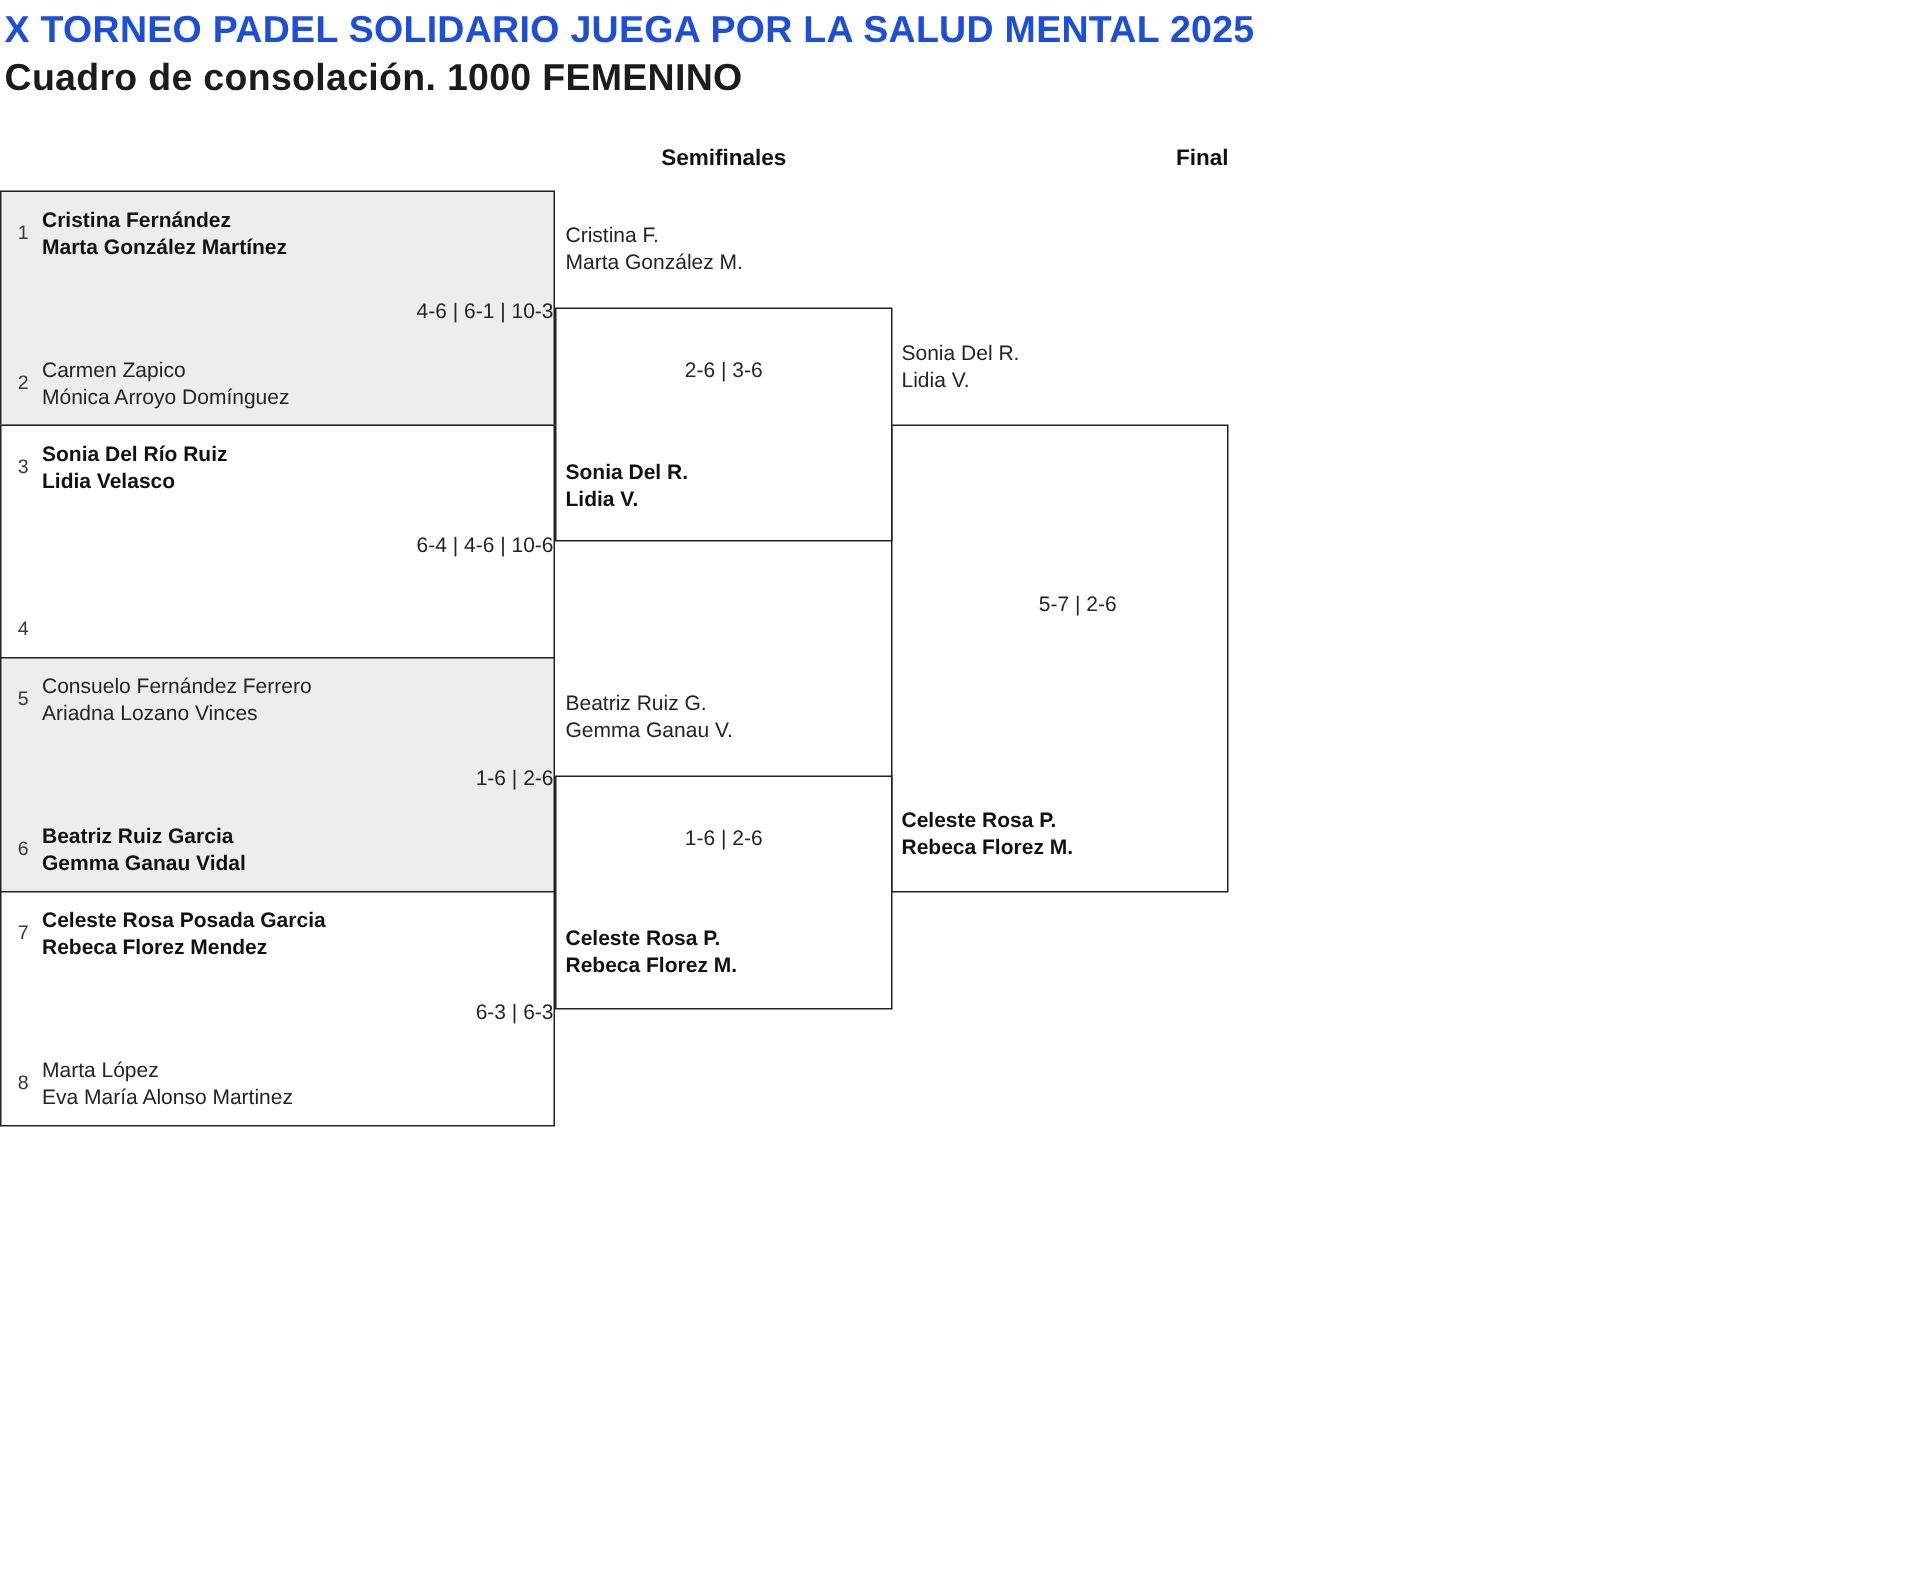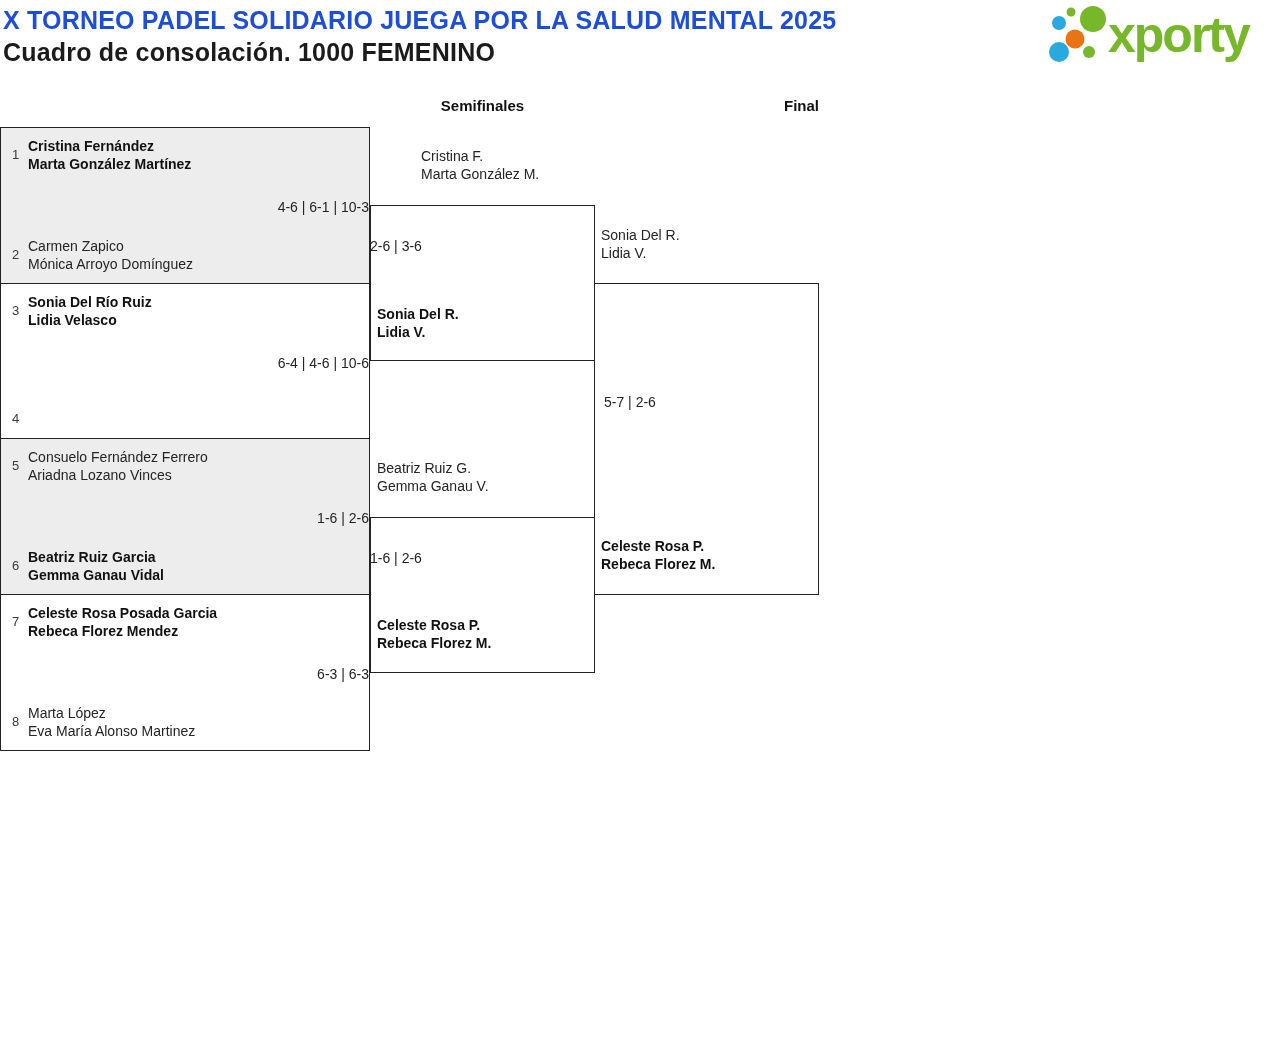--- a/index.html
+++ b/index.html
@@ -55,50 +55,39 @@
     position:absolute;top:70px;left:0;width:100%;text-align:right;
     font-size:14px;line-height:18px;color:#242424;
   }
   
   .box{position:absolute;border:1px solid #222;box-sizing:border-box;}
   .sf1{left:370px;top:205px;width:225px;height:156px;}
   .sf2{left:370px;top:517px;width:225px;height:156px;}
   .fin{left:594px;top:283px;width:225px;height:312px;}
   
   .lbl{position:absolute;}
-  .score-lbl{text-align:left;font-size:14px;line-height:18px;color:#242424;}
-  .sf1-top{left:377px;top:147px;margin-left:44px;}
+  .score-lbl{text-align:center;font-size:14px;line-height:18px;color:#242424;}
+  .sf1-top{left:377px;top:147px;}
   .sf1-score{left:370px;top:237px;width:225px;}
   .sf1-bottom{left:377px;top:305px;}
   .sf2-top{left:377px;top:459px;}
   .sf2-score{left:370px;top:549px;width:225px;}
   .sf2-bottom{left:377px;top:616px;}
   .fin-top{left:601px;top:226px;}
   .fin-score{left:604px;top:393px;width:229px;}
   .fin-bottom{left:601px;top:537px;}
 </style>
 </head>
 <body>
 
 <div class="page">
 
   <div class="title">X TORNEO PADEL SOLIDARIO JUEGA POR LA SALUD MENTAL 2025</div>
   <div class="subtitle">Cuadro de consolación. 1000 FEMENINO</div>
 
-  <div class="logo">
-    <svg width="62" height="62" viewBox="0 0 62 62">
-      <circle cx="27" cy="10" r="4.5" fill="var(--logo-green,#76b82a)"></circle>
-      <circle cx="49" cy="17" r="13" fill="var(--logo-green,#76b82a)"></circle>
-      <circle cx="15" cy="21" r="7" fill="var(--logo-blue,#29a9e0)"></circle>
-      <circle cx="31" cy="37" r="9.5" fill="var(--logo-orange,#e87511)"></circle>
-      <circle cx="15" cy="50" r="10" fill="var(--logo-blue,#29a9e0)"></circle>
-      <circle cx="45" cy="50" r="6" fill="var(--logo-green,#76b82a)"></circle>
-    </svg>
-    <div class="wordmark">xporty</div>
-  </div>
 
   <div class="round-h rh-sf">Semifinales</div>
   <div class="round-h rh-f">Final</div>
 
   <div class="match qf1">
     <div class="team team-top">
       <span class="seed">1</span>
       <span class="names winner">
         <span class="nm">Cristina Fernández</span>
         <span class="nm">Marta González Martínez</span>

